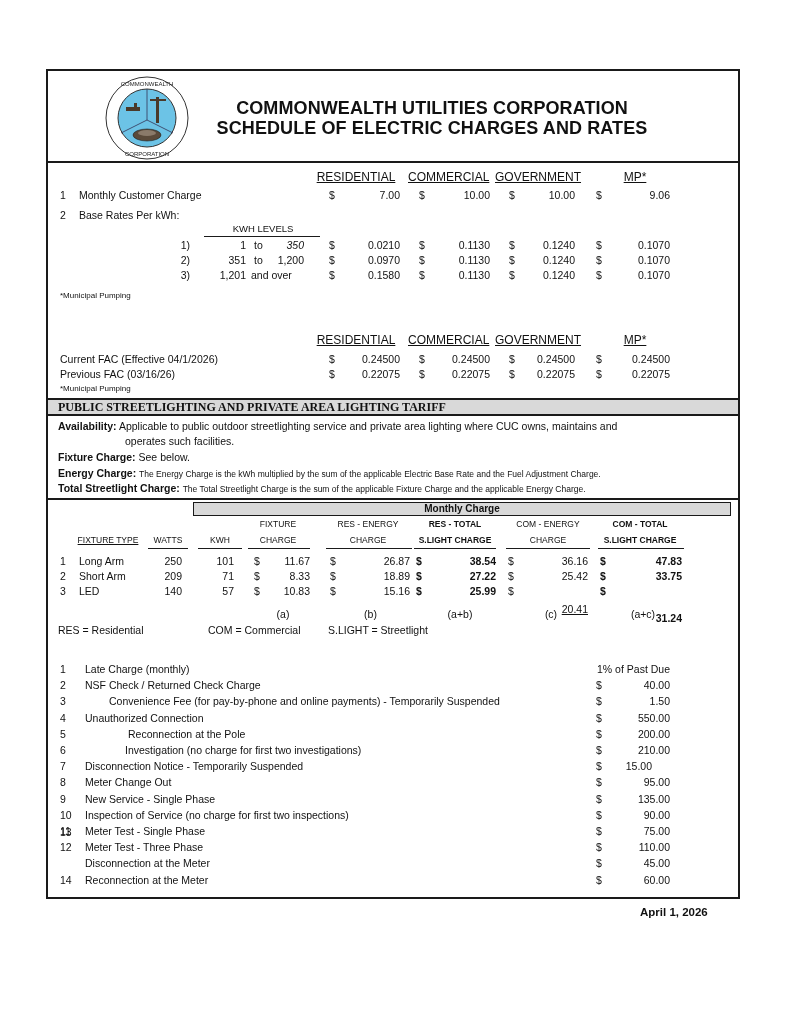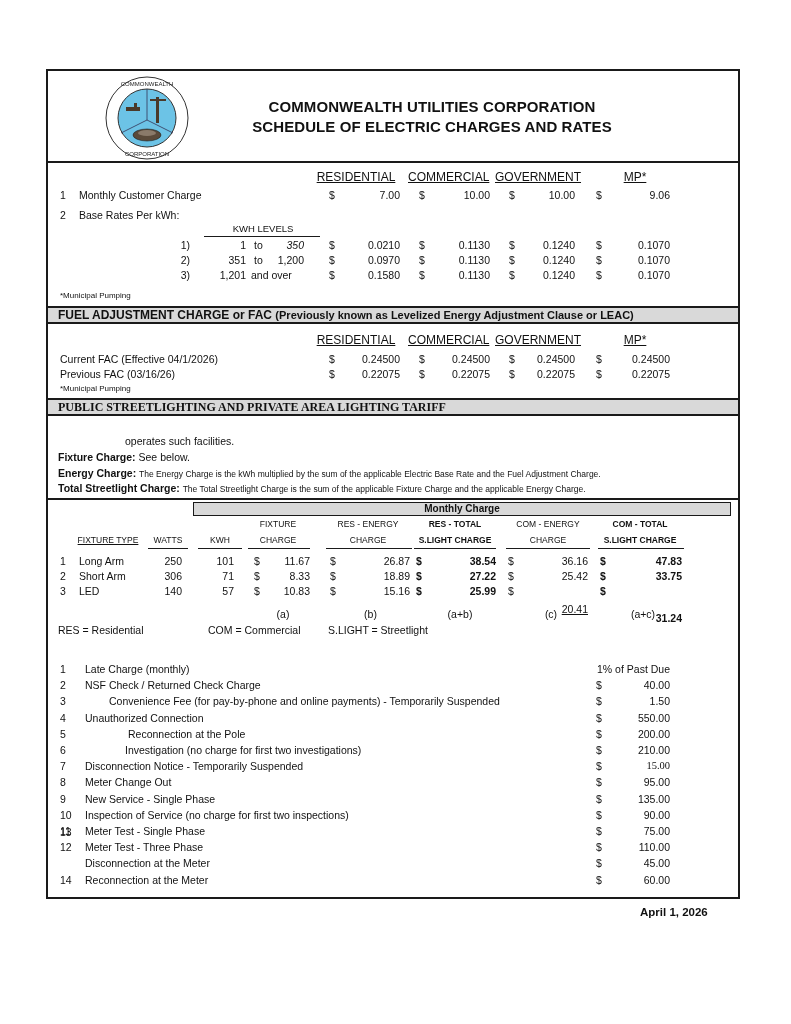--- a/index.html
+++ b/index.html
@@ -2,21 +2,21 @@
 <html><head>
 <meta charset="utf-8">
 <style>
   * { box-sizing: border-box; margin: 0; padding: 0; }
   html, body { width: 791px; height: 1024px; background: #ffffff; }
   body { font-family: "Liberation Sans", sans-serif; color: #111; font-size: 10.5px; position: relative; }
   .frame { position: absolute; left: 46px; top: 69px; width: 694px; height: 830px; border: 2px solid #1a1a1a; }
   .abs { position: absolute; white-space: nowrap; }
   .hdr-band { position: absolute; left: 0; right: 0; height: 1px; background: #1a1a1a; }
   .logo { position: absolute; left: 56px; top: 4px; width: 86px; height: 86px; }
-  .title1, .title2 { position: absolute; left: 0; right: 0; text-align: center; font-weight: bold; font-size: 15px; letter-spacing: 0.1px; }
+  .title1, .title2 { position: absolute; left: 0; right: 0; text-align: center; font-weight: bold; font-size: 18px; letter-spacing: 0.1px; }
   .title1 { top: 27px; padding-left: 78px; }
   .title2 { top: 47px; padding-left: 78px; }
   .sec-head { position: absolute; left: 0; right: 0; height: 18px; background: #d9d9d9; border-top: 2px solid #1a1a1a; border-bottom: 2px solid #1a1a1a; font-weight: bold; font-size: 12px; padding-left: 10px; line-height: 15px; }
   .sec-head .sub { font-size: 11px; }
   .colhead { position: absolute; font-size: 12px; text-decoration: underline; text-align: center; }
   .r { text-align: right; }
   .c { text-align: center; }
   .small { font-size: 8px; }
   .b { font-weight: bold; }
   .uline { position: absolute; height: 1px; background: #1a1a1a; }
@@ -112,24 +112,20 @@
         <div class="abs r" style="left:400px;top:198px;width:42px;">0.1130</div>
         <div class="abs " style="left:461px;top:198px;">$</div>
         <div class="abs r" style="left:485px;top:198px;width:42px;">0.1240</div>
         <div class="abs " style="left:548px;top:198px;">$</div>
         <div class="abs r" style="left:580px;top:198px;width:42px;">0.1070</div>
       </div>
     </div>
 
   <div class="abs small" style="left:12px;top:220px;">*Municipal Pumping</div>
 
-  <div class="sec-head" style="top:235px;">
-    <span>FUEL ADJUSTMENT CHARGE or FAC</span>
-    <span class="sub">(Previously known as Levelized Energy Adjustment Clause or LEAC)</span>
-  </div>
   <div class="colhead" style="left:268px;top:262px;width:80px;">RESIDENTIAL</div>
   <div class="colhead" style="left:360px;top:262px;width:80px;">COMMERCIAL</div>
   <div class="colhead" style="left:447px;top:262px;width:80px;">GOVERNMENT</div>
   <div class="colhead" style="left:562px;top:262px;width:50px;">MP*</div>
   <div id="facrows">
       <div>
         <div class="abs " style="left:12px;top:282px;">Current FAC (Effective 04/1/2026)</div>
         <div class="abs " style="left:281px;top:282px;">$</div>
         <div class="abs r" style="left:310px;top:282px;width:42px;">0.24500</div>
         <div class="abs " style="left:371px;top:282px;">$</div>
@@ -148,20 +144,24 @@
         <div class="abs " style="left:461px;top:297px;">$</div>
         <div class="abs r" style="left:485px;top:297px;width:42px;">0.22075</div>
         <div class="abs " style="left:548px;top:297px;">$</div>
         <div class="abs r" style="left:580px;top:297px;width:42px;">0.22075</div>
       </div>
     </div>
   <div class="abs small" style="left:12px;top:313px;">*Municipal Pumping</div>
 
   <div class="sec-head" style="top:327px;font-family:Liberation Serif, serif;">
     <span>PUBLIC STREETLIGHTING AND PRIVATE AREA LIGHTING TARIFF</span>
+  </div>
+  <div class="abs" style="left:10px;top:349px;">
+    <b>Availability:</b>
+    <span>Applicable to public outdoor streetlighting service and private area lighting where CUC owns, maintains and</span>
   </div>
   <div class="abs" style="left:77px;top:364px;">operates such facilities.</div>
   <div class="abs" style="left:10px;top:380px;">
     <b>Fixture Charge:</b>
     <span>See below.</span>
   </div>
   <div class="abs" style="left:10px;top:396px;">
     <b>Energy Charge:</b>
     <span style="font-size:8.5px;">The Energy Charge is the kWh multiplied by the sum of the applicable Electric Base Rate and the Fuel Adjustment Charge.</span>
   </div>
@@ -209,21 +209,21 @@
         <div class="abs b" style="left:368px;top:484px;">$</div>
         <div class="abs r b" style="left:396px;top:484px;width:52px;">38.54</div>
         <div class="abs " style="left:460px;top:484px;">$</div>
         <div class="abs r" style="left:488px;top:484px;width:52px;">36.16</div>
         <div class="abs b" style="left:552px;top:484px;">$</div>
         <div class="abs r b" style="left:582px;top:484px;width:52px;">47.83</div>
       </div>
       <div>
         <div class="abs " style="left:12px;top:499px;">2</div>
         <div class="abs " style="left:31px;top:499px;">Short Arm</div>
-        <div class="abs r" style="left:100px;top:499px;width:34px;">306</div>
+        <div class="abs r" style="left:100px;top:499px;width:34px;">209</div>
         <div class="abs r" style="left:150px;top:499px;width:36px;">71</div>
         <div class="abs " style="left:206px;top:499px;">$</div>
         <div class="abs r" style="left:220px;top:499px;width:42px;">8.33</div>
         <div class="abs " style="left:282px;top:499px;">$</div>
         <div class="abs r" style="left:310px;top:499px;width:52px;">18.89</div>
         <div class="abs b" style="left:368px;top:499px;">$</div>
         <div class="abs r b" style="left:396px;top:499px;width:52px;">27.22</div>
         <div class="abs " style="left:460px;top:499px;">$</div>
         <div class="abs r" style="left:488px;top:499px;width:52px;">25.42</div>
         <div class="abs b" style="left:552px;top:499px;">$</div>
@@ -290,21 +290,21 @@
       <div>
         <div class="abs " style="left:12px;top:673px;">6</div>
         <div class="abs " style="left:37px;top:673px;margin-left:40px;">Investigation (no charge for first two investigations)</div>
         <div class="abs " style="left:548px;top:673px;">$</div>
         <div class="abs r" style="left:570px;top:673px;width:52px;">210.00</div>
       </div>
       <div>
         <div class="abs " style="left:12px;top:689.2px;">7</div>
         <div class="abs " style="left:37px;top:689.2px;">Disconnection Notice - Temporarily Suspended</div>
         <div class="abs " style="left:548px;top:689.2px;">$</div>
-        <div class="abs r" style="left:570px;top:689.2px;width:52px;font-family:Liberation Serif, serif;">15.00</div>
+        <div class="abs r" style="left:552px;top:689.2px;width:52px;">15.00</div>
       </div>
       <div>
         <div class="abs " style="left:12px;top:705.4px;">8</div>
         <div class="abs " style="left:37px;top:705.4px;">Meter Change Out</div>
         <div class="abs " style="left:548px;top:705.4px;">$</div>
         <div class="abs r" style="left:570px;top:705.4px;width:52px;">95.00</div>
       </div>
       <div>
         <div class="abs " style="left:12px;top:721.6px;">9</div>
         <div class="abs " style="left:37px;top:721.6px;">New Service - Single Phase</div>

